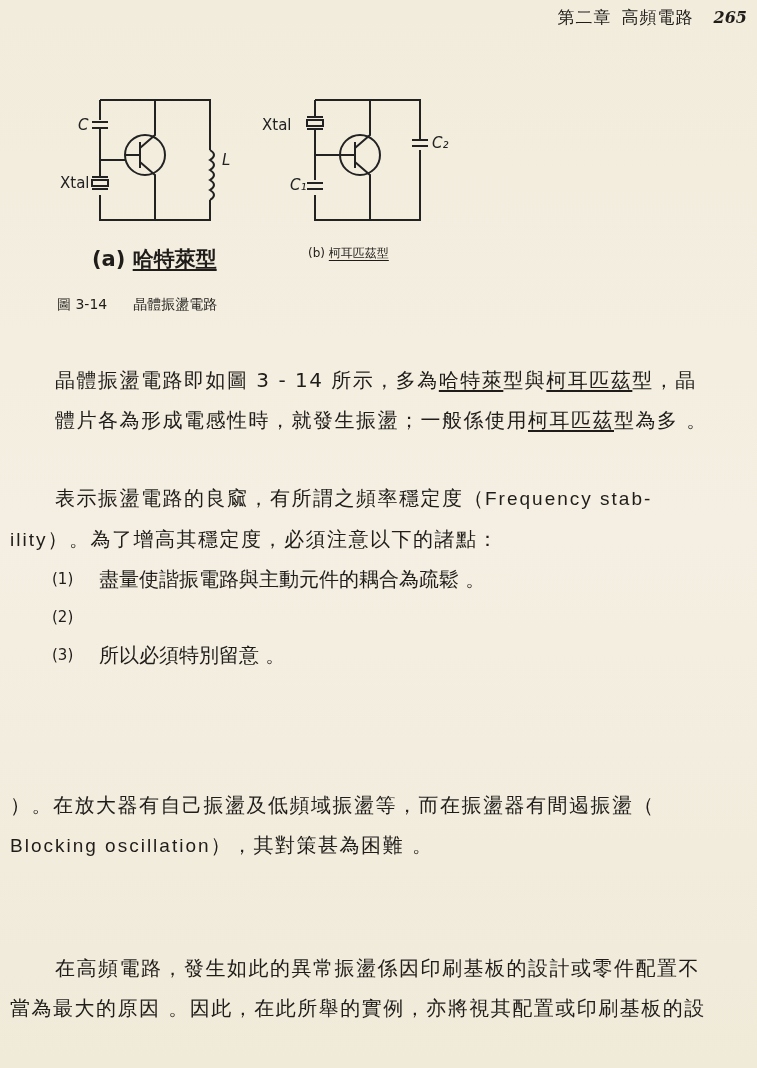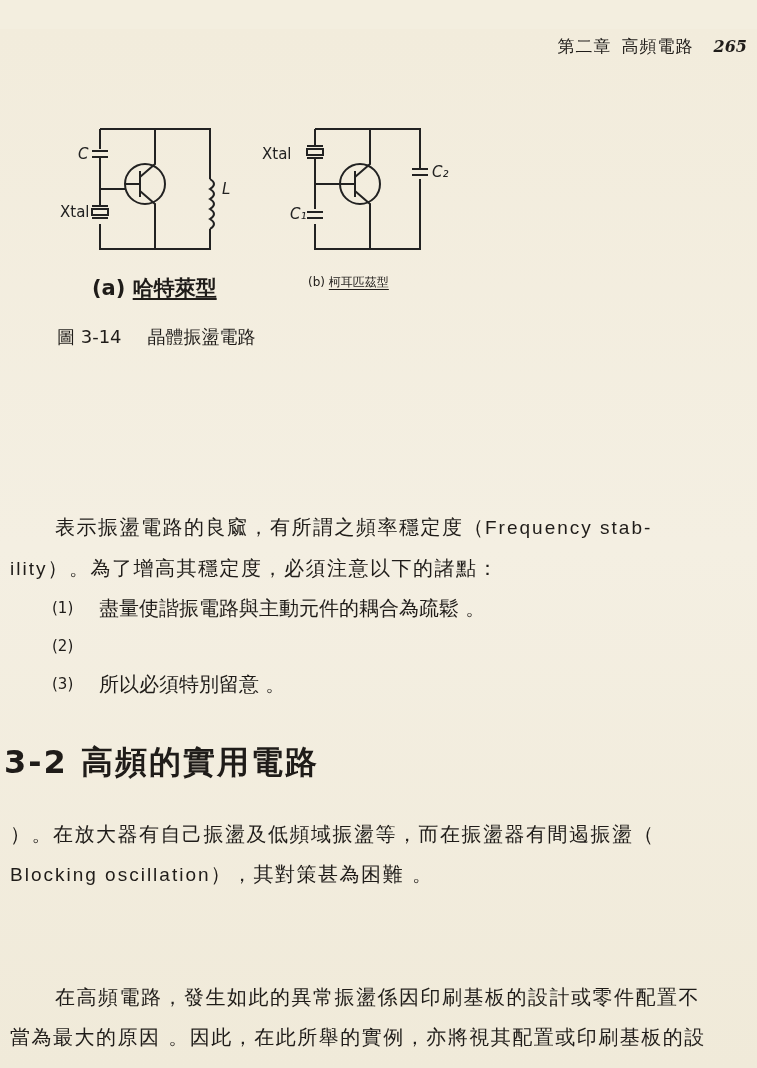--- a/index.html
+++ b/index.html
@@ -6,36 +6,35 @@
   body {
     width: 757px; height: 1068px; overflow: hidden;
     background: #f3eedf;
     font-family: "DejaVu Sans", sans-serif;
     color: #1f1c19;
     position: relative;
   }
   .page {
     position: absolute; inset: 0;
     background: linear-gradient(180deg, #f2ecdc 0%, #f4efe2 50%, #f0ead9 100%);
-    margin-top: 29px;
   }
   .header {
     position: absolute; top: 6px; right: 10px;
     display: flex; align-items: baseline; gap: 10px;
     font-size: 17px;
   }
   .header .chapter { font-family: "DejaVu Serif", serif; letter-spacing: 1px; }
   .header .pnum { font-family: "DejaVu Serif", serif; font-weight: bold; font-style: italic; font-size: 16px; margin-left: 10px; }
 
   .figure { position: absolute; top: 80px; left: 60px; width: 420px; height: 200px; }
   .fig-sub-a { position: absolute; left: 92px; top: 245px; font-size: 21px; font-weight: bold; }
   .fig-sub-b { position: absolute; left: 308px; top: 245px; font-size: 12px; }
   .u { text-decoration: underline; text-underline-offset: 3px; }
 
-  .caption { position: absolute; left: 57px; top: 296px; font-size: 18px; display: flex; gap: 26px; }
+  .caption { position: absolute; left: 57px; top: 296px; font-size: 14px; display: flex; gap: 26px; }
 
   .para { position: absolute; left: 55px; right: 10px; font-size: 20px; line-height: 40px; letter-spacing: 1.5px; }
   .p1 { top: 360px; }
   .p2 { top: 478px; left: 10px; }
   .p2 .ind { padding-left: 45px; }
   .list { position: absolute; left: 52px; font-size: 20px; }
   .list .li { display: flex; gap: 22px; height: 38px; align-items: center; }
   .list .n { font-size: 15px; width: 25px; }
 
   .section-title {
@@ -93,41 +92,44 @@
   <div class="fig-sub-b">
     <span>(b)</span>
     <span class="u">柯耳匹茲型</span>
   </div>
 
   <div class="caption">
     <span>圖 3-14</span>
     <span>晶體振盪電路</span>
   </div>
 
+  <div class="para p1">
+    <div><span>晶體振盪電路即如圖 3 - 14 所示，多為</span><span class="u">哈特萊</span><span>型與</span><span class="u">柯耳匹茲</span><span>型，晶</span></div>
+    <div><span>體片各為形成電感性時，就發生振盪；一般係使用</span><span class="u">柯耳匹茲</span><span>型為多 。</span></div>
+  </div>
 
   <div class="para p2">
     <div class="ind"><span>表示振盪電路的良窳，有所謂之頻率穩定度（</span><span class="mono">Frequency stab-</span></div>
     <div><span class="mono">ility</span><span>）。為了增高其穩定度，必須注意以下的諸點：</span></div>
   </div>
 
   <div class="list" style="top:560px">
     <div class="li">
         <span class="n">(1)</span>
         <span>盡量使諧振電路與主動元件的耦合為疏鬆 。</span>
       </div>
     <div class="li">
         <span class="n">(2)</span>
       </div>
     <div class="li">
         <span class="n">(3)</span>
         <span>所以必須特別留意 。</span>
       </div>
   </div>
 
-  <div class="section-title">3-2 高頻的實用電路</div>
 
   <div class="para p3">
     <div><span>）。在放大器有自己振盪及低頻域振盪等，而在振盪器有間遏振盪（</span></div>
     <div><span class="mono">Blocking oscillation</span><span>），其對策甚為困難 。</span></div>
   </div>
 
   <div class="para p4">
     <div style="padding-left:45px">在高頻電路，發生如此的異常振盪係因印刷基板的設計或零件配置不</div>
     <div>當為最大的原因 。因此，在此所舉的實例，亦將視其配置或印刷基板的設</div>
   </div>

